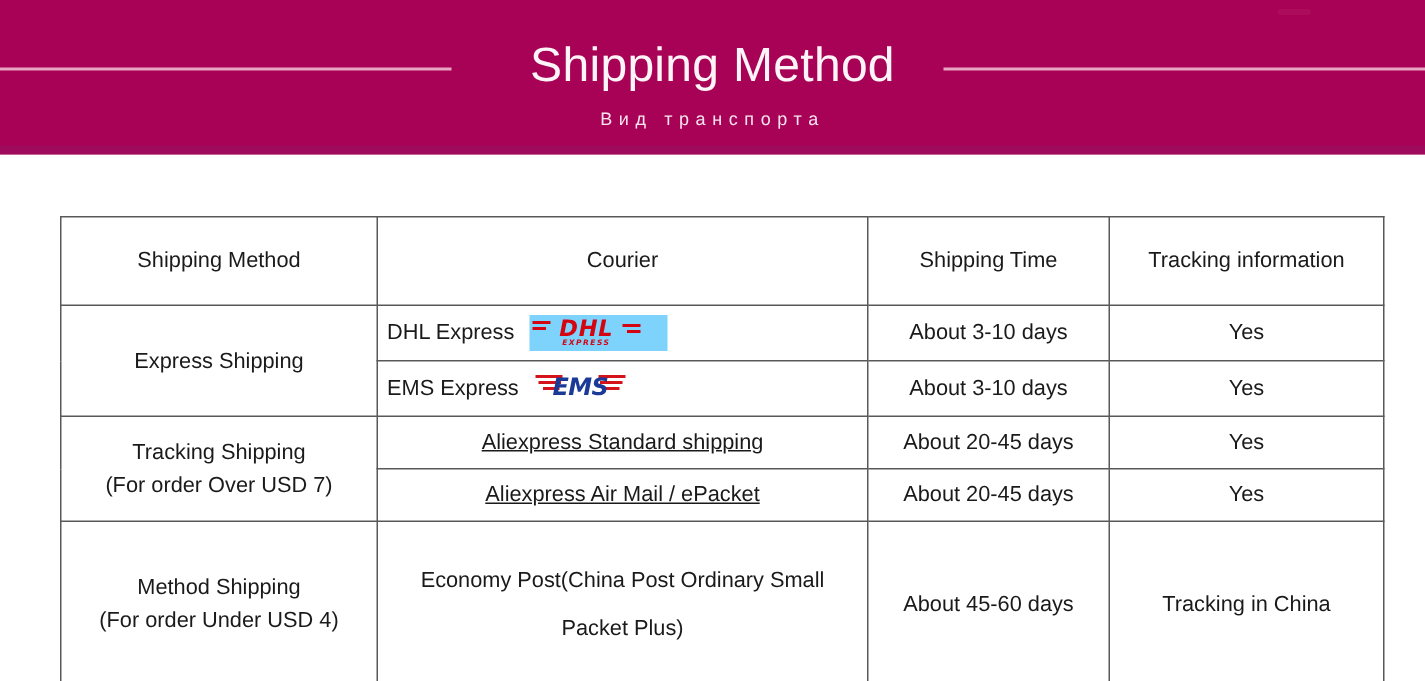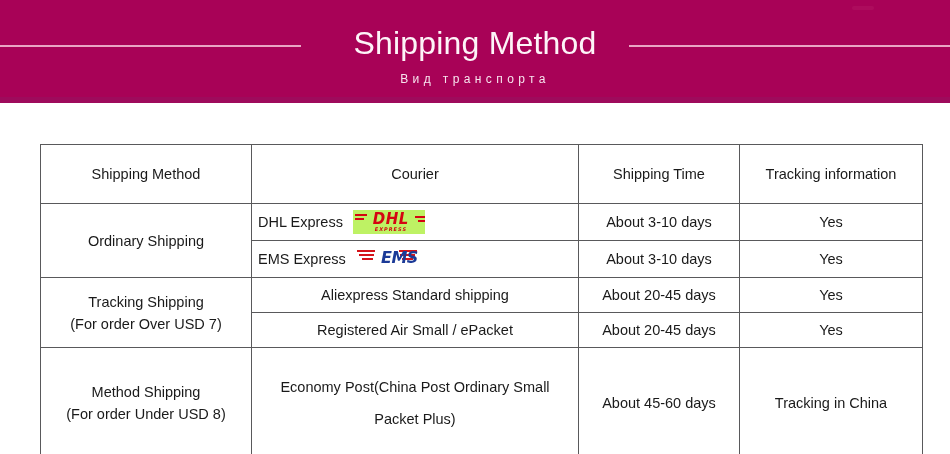--- a/index.html
+++ b/index.html
@@ -117,20 +117,21 @@
   .col-method  { width: 211px; }
   .col-courier { width: 327px; }
   .col-time    { width: 161px; }
   .col-track   { width: 183px; }
 
   tr.head-row td { height: 52px; }
 
   td.courier-cell {
     text-align: left;
     padding-left: 12px;
+    text-decoration: underline;
   }
   td.courier-logo-cell {
     text-align: left;
     padding-left: 12px;
     height: 30px;
   }
   .courier-line {
     display: flex;
     align-items: center;
     gap: 10px;
@@ -155,23 +156,23 @@
     padding-left: 12px;
     line-height: 32px;
   }
   .econ-courier .econ-l1 { display: block; text-align: center; }
   .econ-courier .econ-l2 { display: block; }
 
   
   .logo-dhl {
     display: inline-block;
     position: relative;
-    width: 72px;
+    width: 92px;
     height: 24px;
-    background: #bef264;
+    background: #7dd3fc;
     overflow: hidden;
     vertical-align: middle;
   }
   .logo-dhl .dhl-word {
     position: absolute;
     left: 0;
     top: 1px;
     width: 76px;
     text-align: center;
     font-family: "DejaVu Sans", sans-serif;
@@ -213,21 +214,21 @@
     height: 24px;
     overflow: hidden;
     vertical-align: middle;
     background: #ffffff;
   }
   .logo-ems .ems-word {
     position: absolute;
     left: 0;
     top: 2px;
     width: 62px;
-    text-align: right;
+    text-align: center;
     font-family: "DejaVu Sans", sans-serif;
     font-size: 16px;
     font-weight: bold;
     font-style: italic;
     color: #1b3a97;
     letter-spacing: -0.5px;
     line-height: 18px;
     z-index: 2;
   }
   .logo-ems .ems-bar {
@@ -268,21 +269,21 @@
       <tbody>
 
         <tr class="head-row">
           <td>Shipping Method</td>
           <td>Courier</td>
           <td>Shipping Time</td>
           <td>Tracking information</td>
         </tr>
 
         <tr>
-          <td rowspan="2">Ordinary Shipping</td>
+          <td rowspan="2">Express Shipping</td>
           <td class="courier-logo-cell">
             <span class="courier-line">
               <span class="courier-text">DHL Express</span>
               <span class="logo-dhl">
                 <span class="dhl-stripe s1"></span>
                 <span class="dhl-stripe s2"></span>
                 <span class="dhl-stripe s3"></span>
                 <span class="dhl-stripe s4"></span>
                 <span class="dhl-word">DHL</span>
                 <span class="dhl-sub">EXPRESS</span>
@@ -316,29 +317,29 @@
           <td rowspan="2">
             <span class="stack-line">Tracking Shipping</span>
             <span class="stack-line">(For order Over USD 7)</span>
           </td>
           <td class="courier-cell h28">Aliexpress Standard shipping</td>
           <td class="h28">About 20-45 days</td>
           <td class="h28">Yes</td>
         </tr>
 
         <tr>
-          <td class="courier-cell h28">Registered Air Small / ePacket</td>
+          <td class="courier-cell h28">Aliexpress Air Mail / ePacket</td>
           <td class="h28">About 20-45 days</td>
           <td class="h28">Yes</td>
         </tr>
 
         <tr>
           <td class="h104">
             <span class="stack-line">Method Shipping</span>
-            <span class="stack-line">(For order Under USD 8)</span>
+            <span class="stack-line">(For order Under USD 4)</span>
           </td>
           <td class="econ-courier h104">
             <span class="econ-l1">Economy Post(China Post Ordinary Small</span>
             <span class="econ-l2">Packet Plus)</span>
           </td>
           <td class="h104">About 45-60 days</td>
           <td class="h104">Tracking in China</td>
         </tr>
 
       </tbody>

